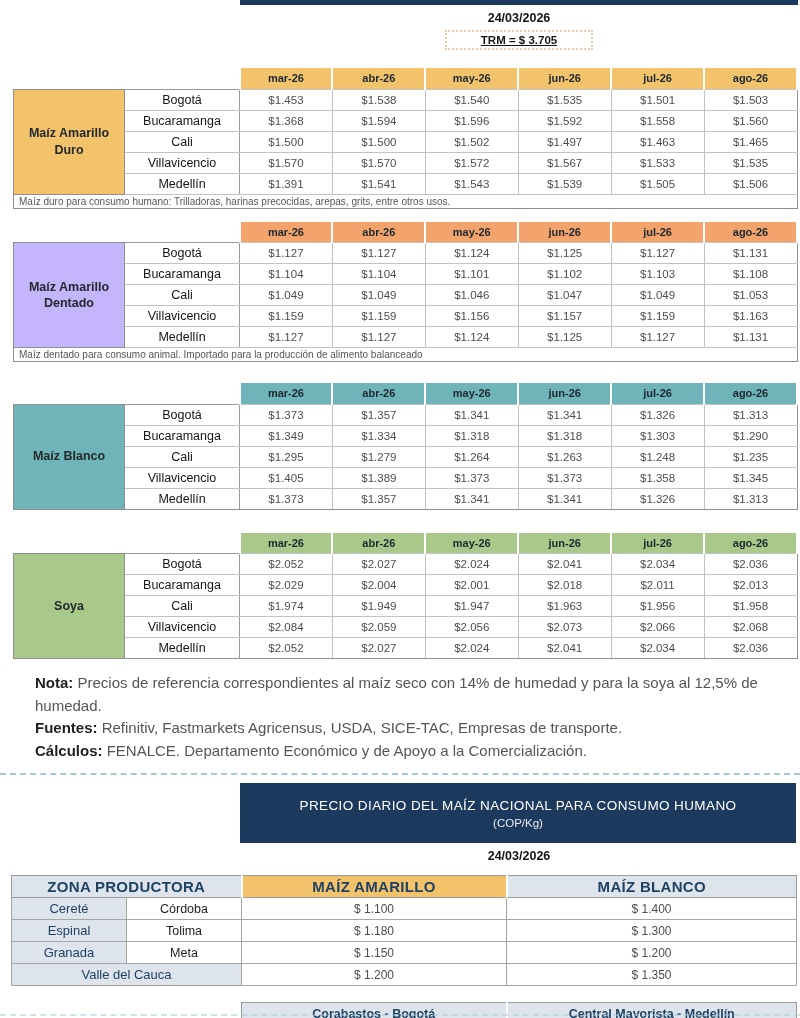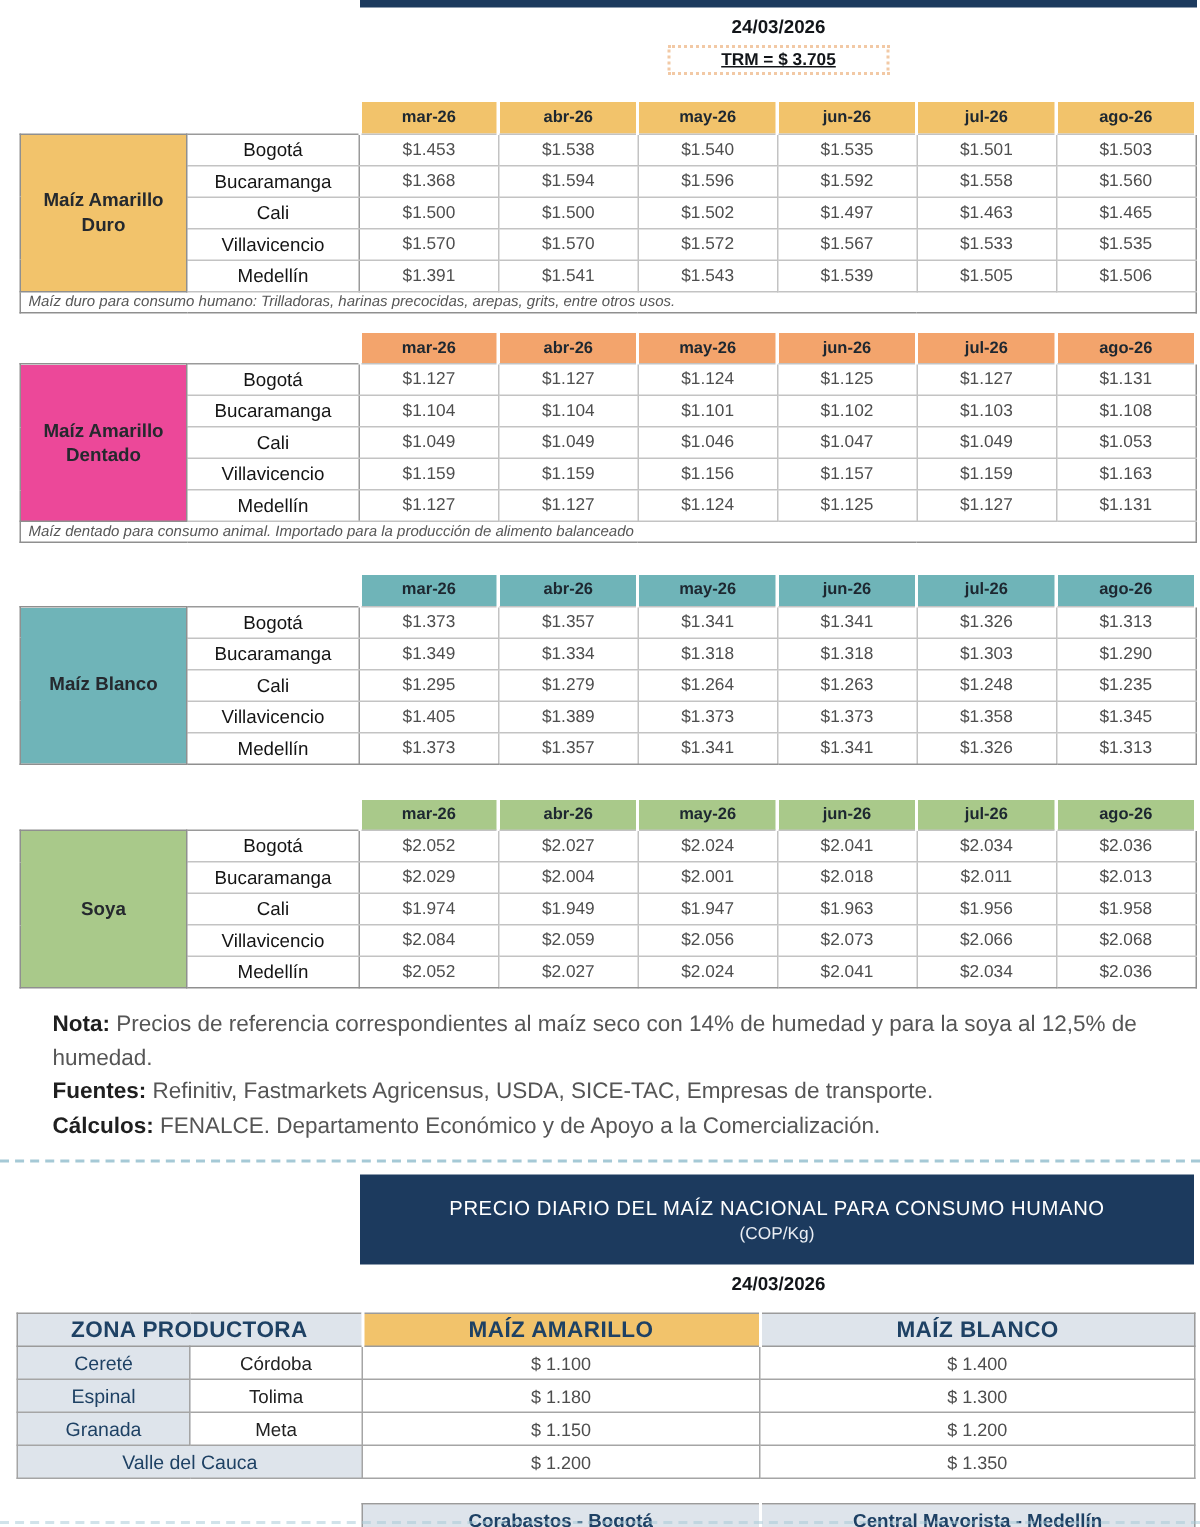--- a/index.html
+++ b/index.html
@@ -46,21 +46,21 @@
     font-size: 12.5px; color: #141414;
   }
   .ptable td.val {
     border: 1px solid #c3c3c3; font-size: 11.5px; color: #4d4d4d;
   }
   .ptable td.val:last-child { border-right-color: #8f8f8f; }
   .ptable tr.datarow:first-of-type td { border-top-color: #8f8f8f; }
   .ptable tr.lastrow td { border-bottom-color: #8f8f8f; }
   .ptable td.foot {
     height: 14px; border: 1px solid #8f8f8f; border-top-color: #bdbdbd;
-    font-size: 10px; font-style: italic; color: #565656;
+    font-size: 10px; color: #565656;
     text-align: left; padding: 0 5px; margin-top: 41px;
   }
   .gap14 { height: 13px; } .gap21 { height: 21px; } .gap23 { height: 23px; }
 
   
   .notes { margin: 13px 0 0 35px; font-size: 15px; line-height: 1.5; color: #555; }
   .notes b { color: #1f1f1f; }
 
   .divider { margin-top: 11px; border-top: 2px dashed var(--divider); }
 
@@ -218,21 +218,21 @@
         <tr>
           <td class="blank" colspan="2"></td>
           <th class="mh" style="background:#F3A46C">mar-26</th>
           <th class="mh" style="background:#F3A46C">abr-26</th>
           <th class="mh" style="background:#F3A46C">may-26</th>
           <th class="mh" style="background:#F3A46C">jun-26</th>
           <th class="mh" style="background:#F3A46C">jul-26</th>
           <th class="mh" style="background:#F3A46C">ago-26</th>
         </tr>
         <tr class="datarow">
-          <td class="cat" rowspan="5" style="background:#ec4899">Maíz Amarillo Dentado</td>
+          <td class="cat" rowspan="5" style="background:#c4b5fd">Maíz Amarillo Dentado</td>
           <td class="city">Bogotá</td>
           <td class="val">$1.127</td>
           <td class="val">$1.127</td>
           <td class="val">$1.124</td>
           <td class="val">$1.125</td>
           <td class="val">$1.127</td>
           <td class="val">$1.131</td>
         </tr>
         <tr class="datarow">
           <td class="city">Bucaramanga</td>

